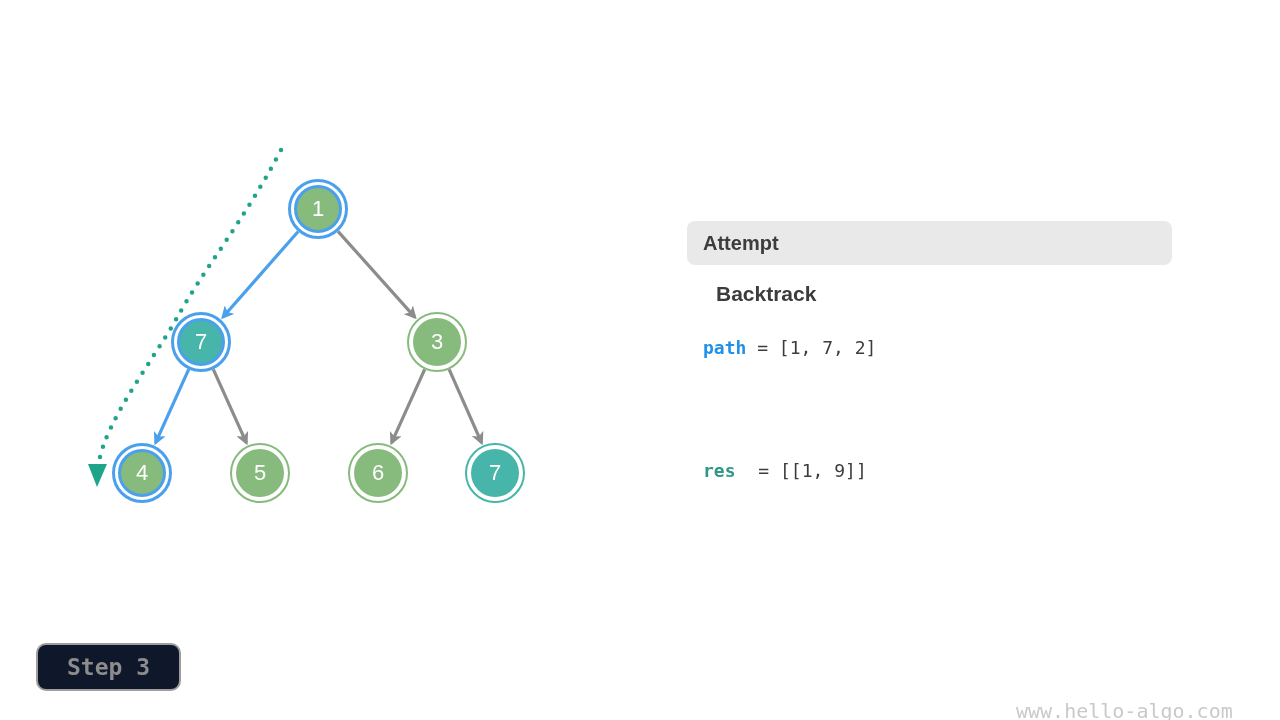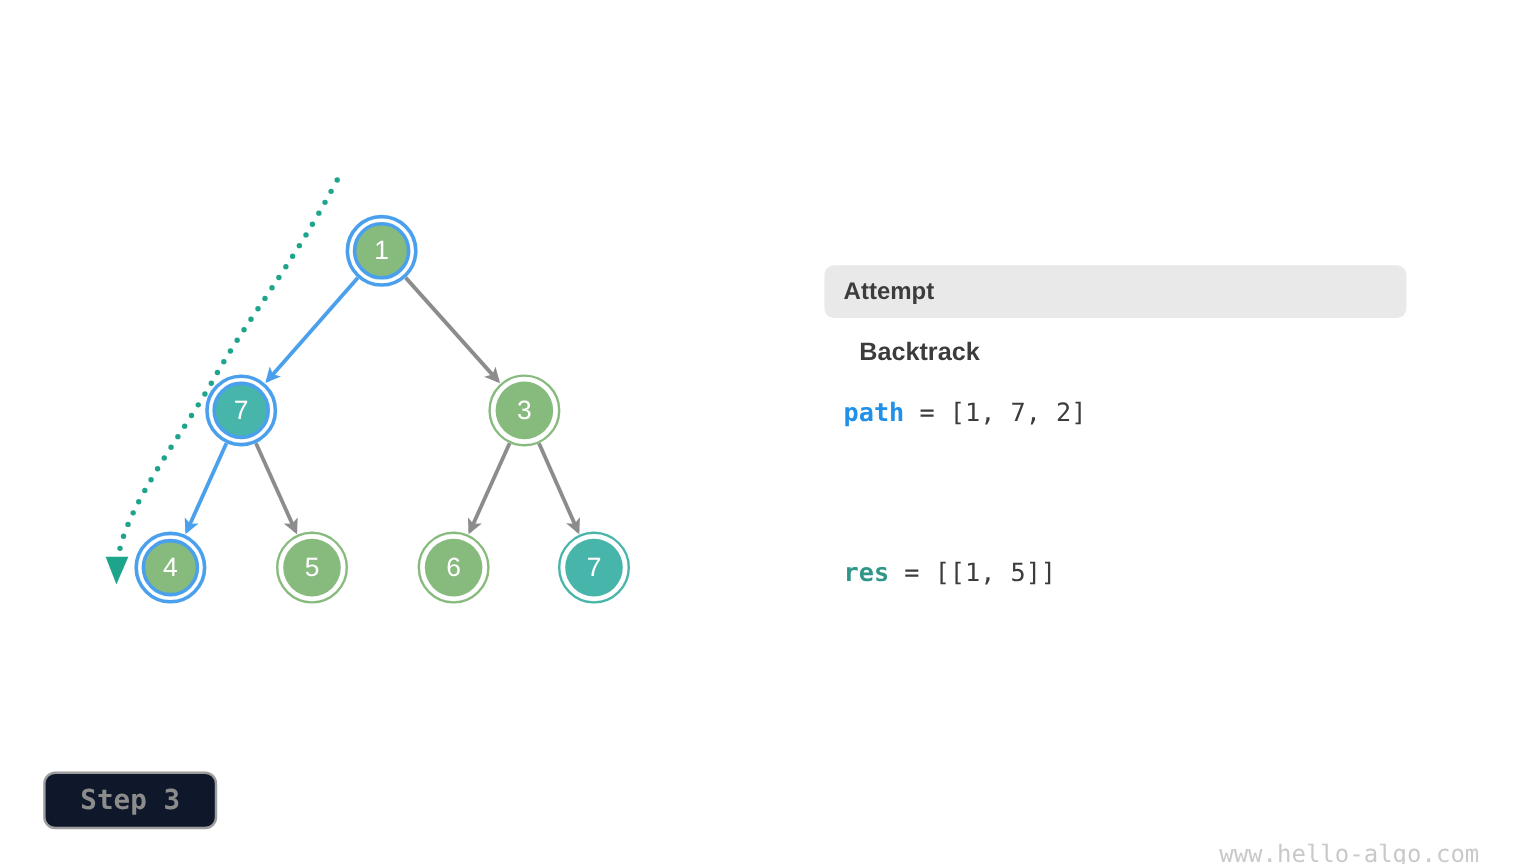--- a/index.html
+++ b/index.html
@@ -30,26 +30,26 @@
     border-radius:8px; display:flex; align-items:center; padding-left:16px;
     font-size:20px; color:var(--text-dark,#3c3c3c); white-space:pre;gap:20px;
   }
   .backtrack-line {
     position:absolute; left:703px; top:282px; height:24px;
     display:flex; align-items:center;
     font-size:21px; color:var(--text-dark,#3c3c3c); white-space:pre;margin-left:13px;
   }
   .bold { font-weight:bold; }
   .code-line {
-    position:absolute; left:703px; height:26px; display:flex; align-items:flex-start;
-    font-family:"DejaVu Sans Mono", monospace; font-size:21px;
+    position:absolute; left:703px; height:26px; display:flex; align-items:flex-end;
+    font-family:"DejaVu Sans Mono", monospace; font-size:18px;
     color:var(--text-dark,#3c3c3c); white-space:pre;
   }
   .code-line.path { top:332px; }
-  .code-line.res  { top:465px; }
+  .code-line.res  { top:455px;gap:12px; }
   .var-path { color:var(--path-blue,#2090e8); font-weight:bold; }
   .var-res  { color:var(--res-teal,#2f9688); font-weight:bold; }
 
   
   .step-box {
     position:absolute; left:36px; top:643px; width:145px; height:48px;
     box-sizing:border-box; border:2px solid var(--step-border,#9e9e9e);
     border-radius:10px; background:#0f172a;
     display:flex; align-items:center; justify-content:center;
     font-family:"DejaVu Sans Mono", monospace; font-size:23px; font-weight:bold;
@@ -120,21 +120,21 @@
 
   <div class="backtrack-line">
     <span class="bold">Backtrack</span>
   </div>
 
   <div class="code-line path">
     <span class="var-path">path</span><span> = [1, 7, 2]</span>
   </div>
 
   <div class="code-line res">
-    <span class="var-res">res</span><span> = [[1, 5]]</span>
+    <span class="var-res">res</span><span> = [[1, 9]]</span>
   </div>
 
   <div class="step-box">
     <span>Step 3</span>
   </div>
 
   <div class="watermark">www.hello-algo.com</div>
 
 </div>
 

